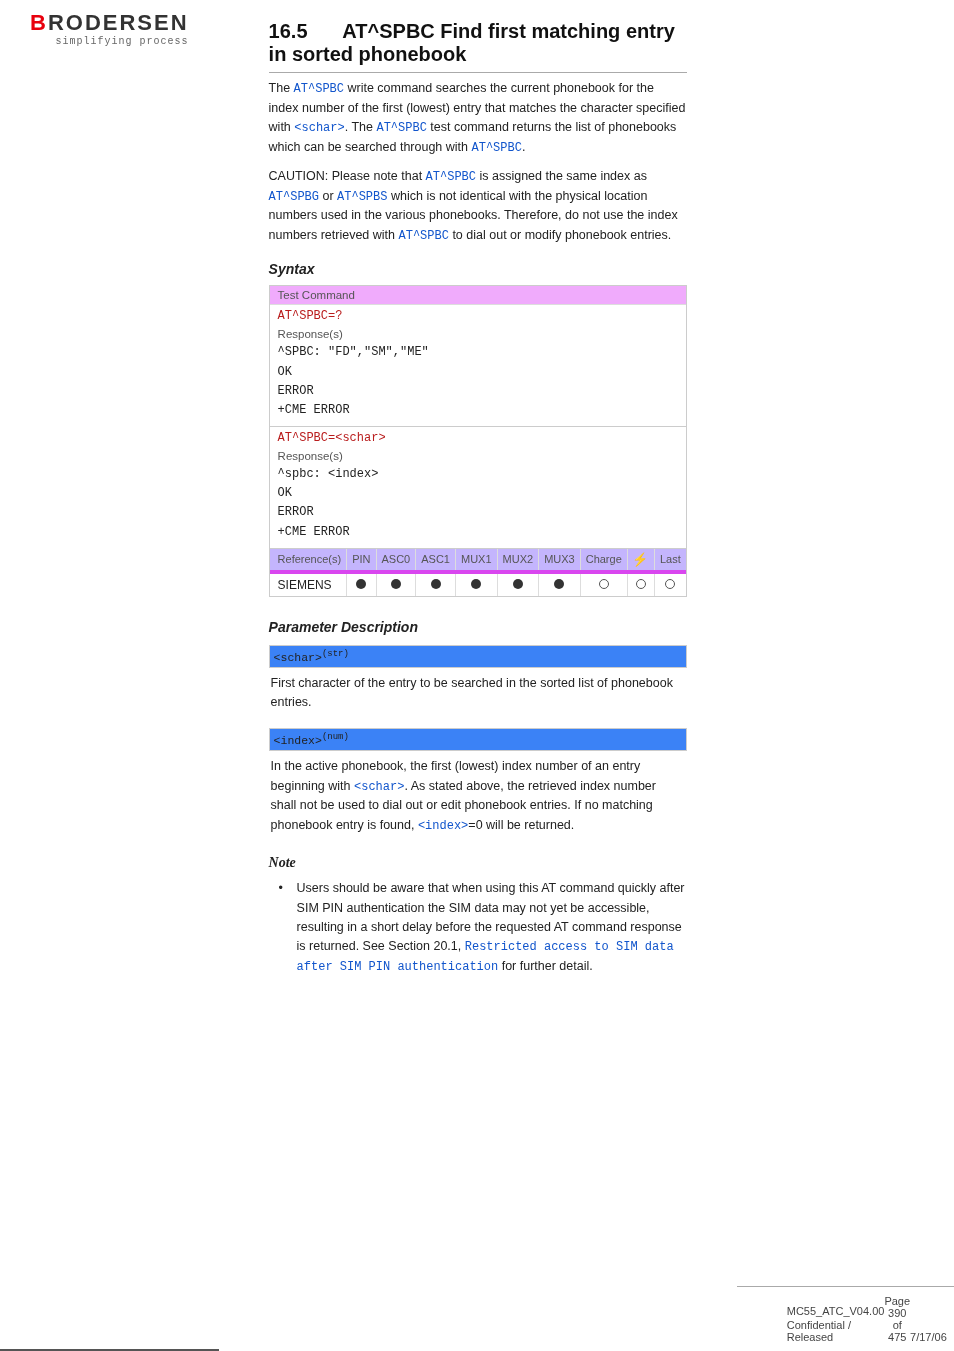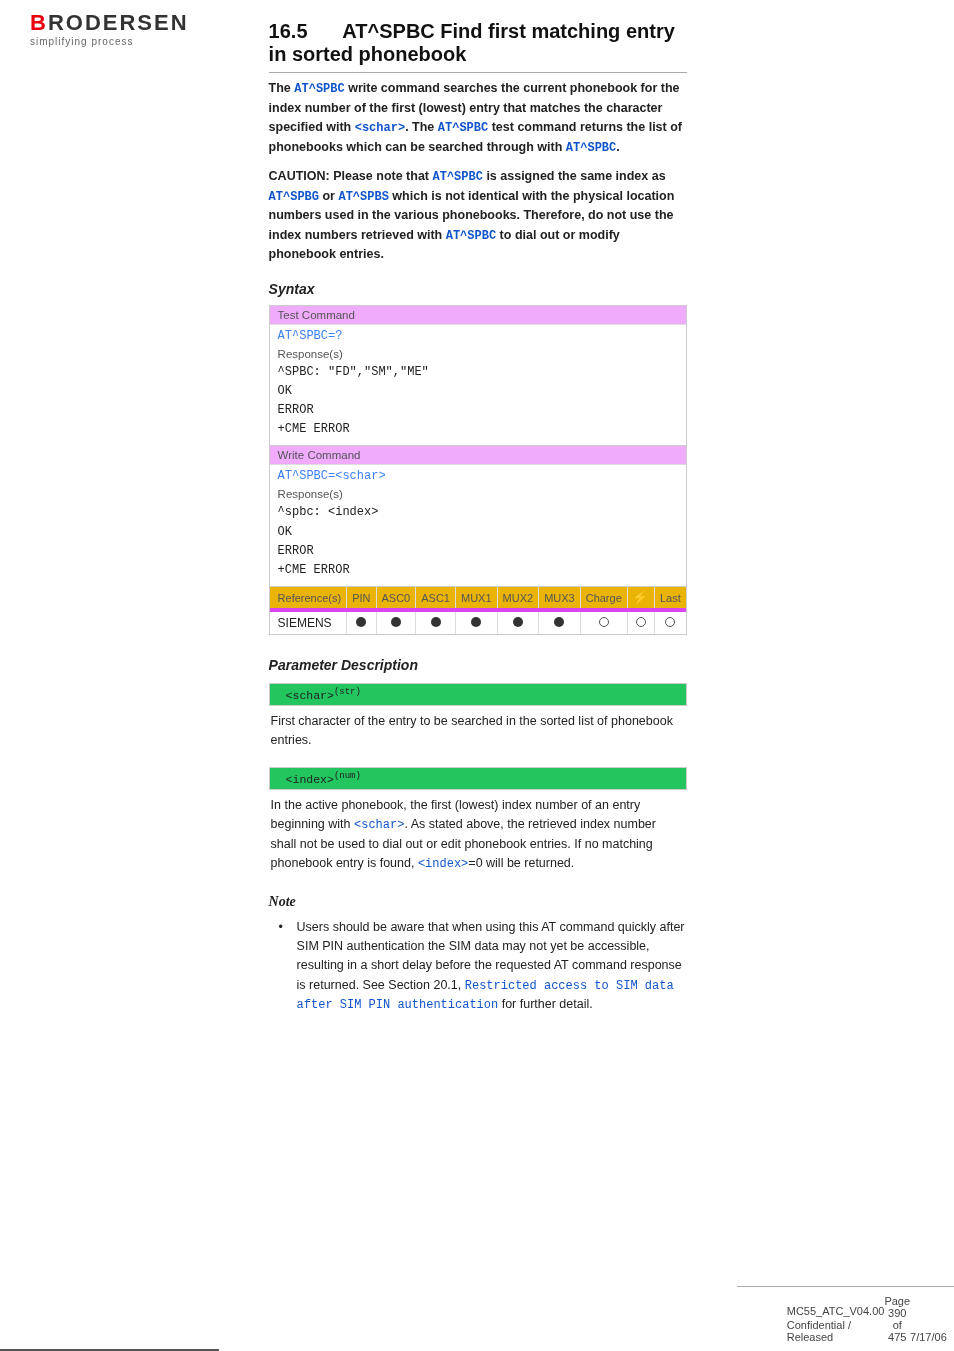--- a/index.html
+++ b/index.html
@@ -40,21 +40,22 @@
       font-weight: 900;
       letter-spacing: 2px;
       color: #333;
       font-family: Arial Black, Arial, sans-serif;
     }
 
     .logo-tagline {
       font-size: 10px;
       color: #666;
       letter-spacing: 1px;
-      text-align: left;
+      text-align: right;
+      font-family: Liberation Mono, monospace;
     }
 
     
     .content {
       padding: 20px 50px 20px 50px;
       flex: 1;
     }
 
     
     .section-title {
@@ -69,21 +70,20 @@
     .section-title span.num {
       margin-right: 30px;
     }
 
     
     .body-text {
       font-size: 12.5px;
       line-height: 1.55;
       margin-bottom: 10px;
       color: #222;
-      font-weight: bold;
     }
 
     .inline-code-blue {
       font-family: 'Courier New', Courier, monospace;
       font-size: 12px;
       color: #1155cc;
     }
 
     
     .syntax-heading {
@@ -110,21 +110,21 @@
       border-bottom: 1px solid #ddd;
       padding: 3px 8px;
       font-size: 11.5px;
       color: #555;
     }
 
     .cmd-row-content {
       padding: 4px 8px 2px 8px;
       font-family: 'Courier New', Courier, monospace;
       font-size: 12px;
-      color: #3b82f6;
+      color: #b91c1c;
     }
 
     .cmd-row-response-label {
       padding: 3px 8px 1px 8px;
       font-size: 11.5px;
       color: #555;
     }
 
     .cmd-row-response-content {
       padding: 2px 8px 6px 8px;
@@ -139,21 +139,21 @@
       border-top: none;
       width: 100%;
     }
 
     .ref-table {
       width: 100%;
       border-collapse: collapse;
     }
 
     .ref-table thead tr {
-      background: #eab308;
+      background: #c4b5fd;
     }
 
     .ref-table th {
       font-size: 11px;
       font-weight: normal;
       color: #555;
       padding: 3px 5px;
       text-align: center;
       border-left: 1px solid #ddd;
     }
@@ -202,22 +202,22 @@
     .param-heading {
       font-size: 14px;
       font-weight: bold;
       font-style: italic;
       margin-top: 22px;
       margin-bottom: 10px;
     }
 
     .param-box {
       border: 1px solid #ccc;
-      background: #22c55e;
-      padding: 3px 16px;
+      background: #3b82f6;
+      padding: 3px 4px;
       font-family: 'Courier New', Courier, monospace;
       font-size: 11.5px;
       margin-bottom: 6px;
       display: inline-block;
       width: 100%;
     }
 
     .param-desc {
       font-size: 12.5px;
       line-height: 1.55;
@@ -323,21 +323,20 @@
       <div class="cmd-row-response-content">
         <div>^SPBC: "FD","SM","ME"</div>
         <div>OK</div>
         <div>ERROR</div>
         <div>+CME ERROR</div>
       </div>
     </div>
 
     
     <div class="command-box" style="border-top:none;">
-      <div class="cmd-row-label">Write Command</div>
       <div class="cmd-row-content">AT^SPBC=&lt;schar&gt;</div>
       <div class="cmd-row-response-label">Response(s)</div>
       <div class="cmd-row-response-content">
         <div>^spbc: &lt;index&gt;</div>
         <div>OK</div>
         <div>ERROR</div>
         <div>+CME ERROR</div>
       </div>
     </div>
 

